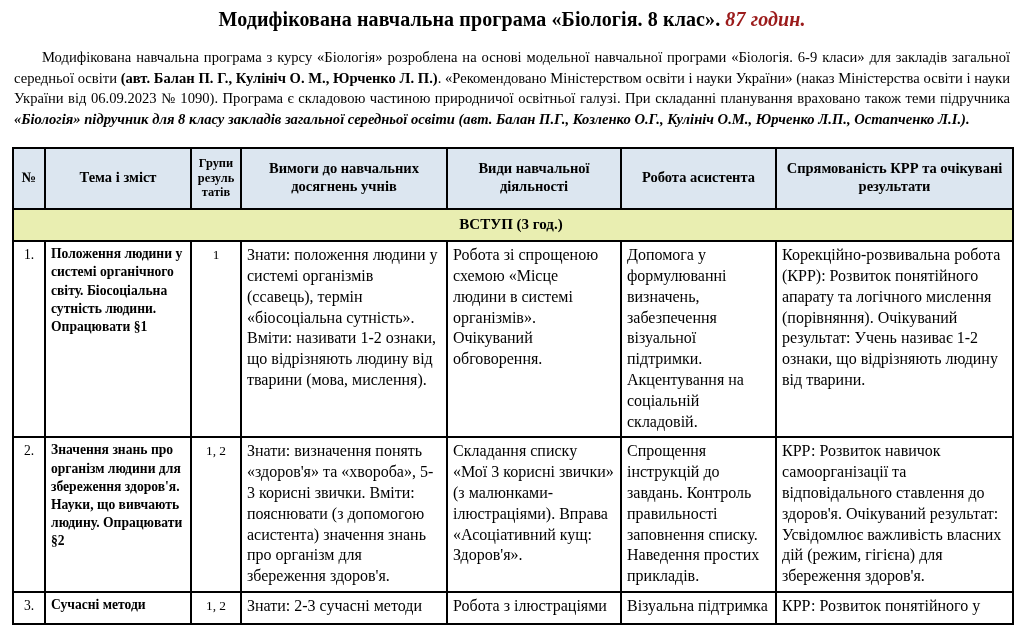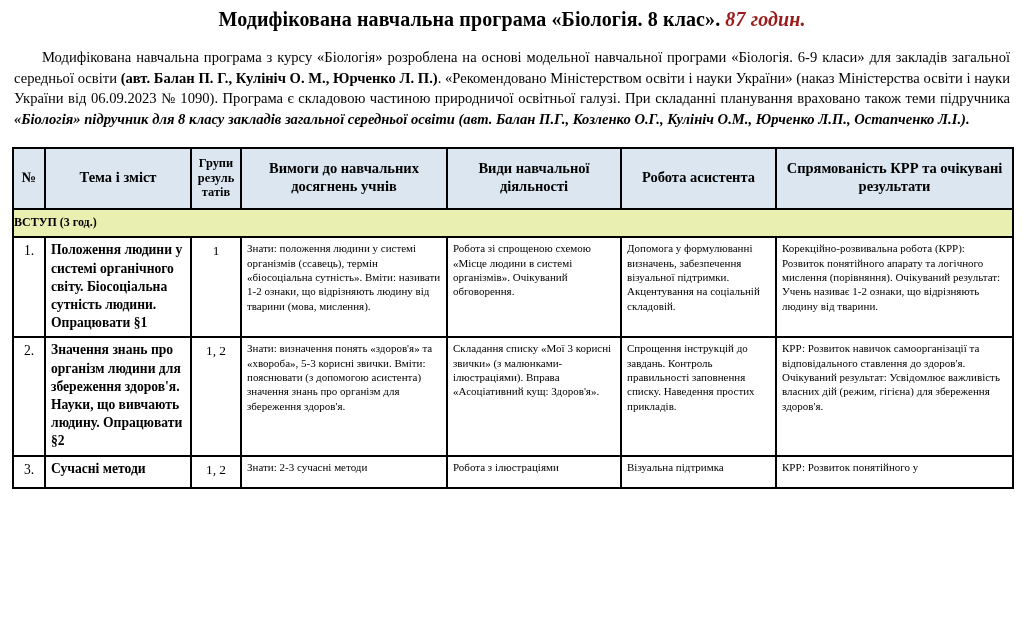--- a/index.html
+++ b/index.html
@@ -84,22 +84,23 @@
     padding: 7px 4px 8px 4px;
     height: 58px;
     box-sizing: border-box;
   }
   .prog-table thead th.small {
     font-size: 12.4px;
     line-height: 1.18;
   }
   .section-band td {
     background: #e9eeb1;
-    font-weight: bold;
-    font-size: 12px;
+    text-align: center;
+    font-weight: bold;
+    font-size: 15px;
     vertical-align: middle;
     padding: 5px 4px 6px 0;
     height: 27px;
     box-sizing: border-box;
   }
   td.c-num {
     text-align: center;
     font-size: 13.6px;
     padding-top: 4px;
   }
@@ -108,21 +109,21 @@
     font-size: 13.6px;
     line-height: 1.34;
     margin-top: 48px;
   }
   td.c-groups {
     text-align: center;
     font-size: 13.4px;
     padding-top: 4px;
   }
   td.c-text {
-    font-size: 11px;
+    font-size: 16px;
     margin-top: 40px;
   }
 
   
   col.w-num     { width: 32px; }
   col.w-topic   { width: 146px; }
   col.w-groups  { width: 50px; }
   col.w-req     { width: 206px; }
   col.w-act     { width: 174px; }
   col.w-assist  { width: 155px; }

